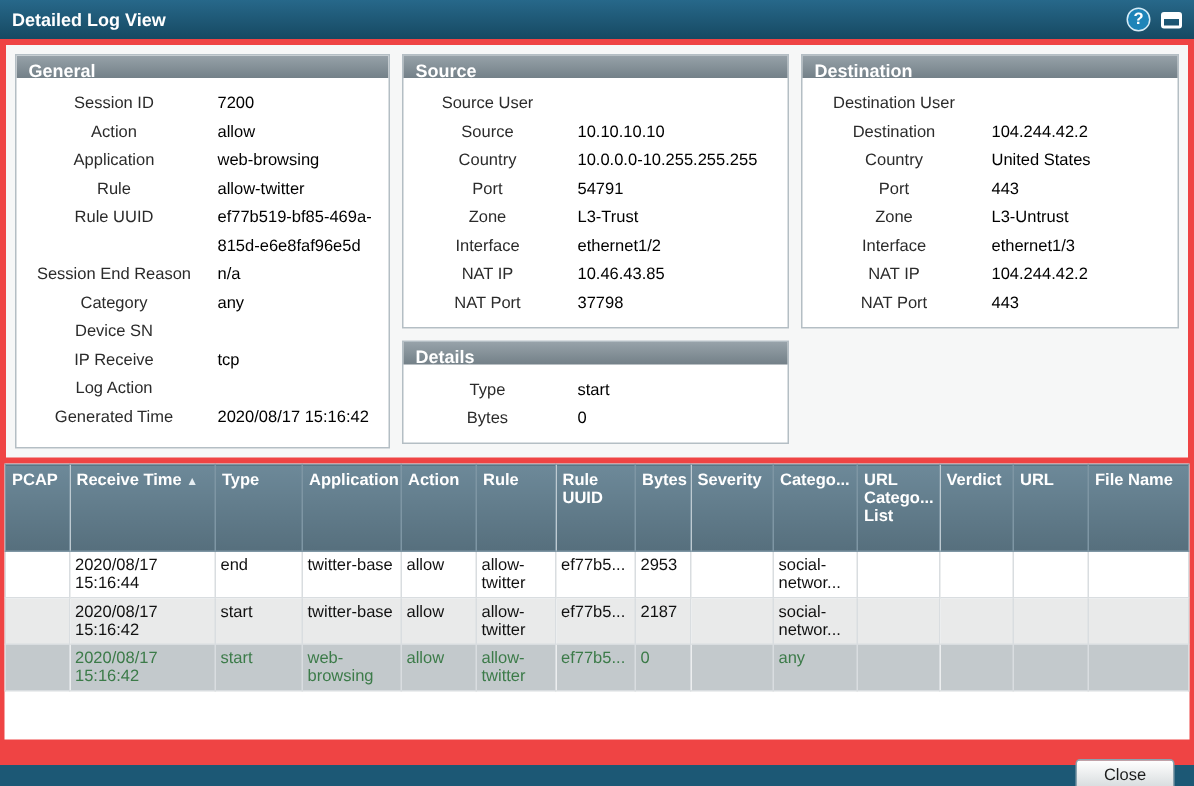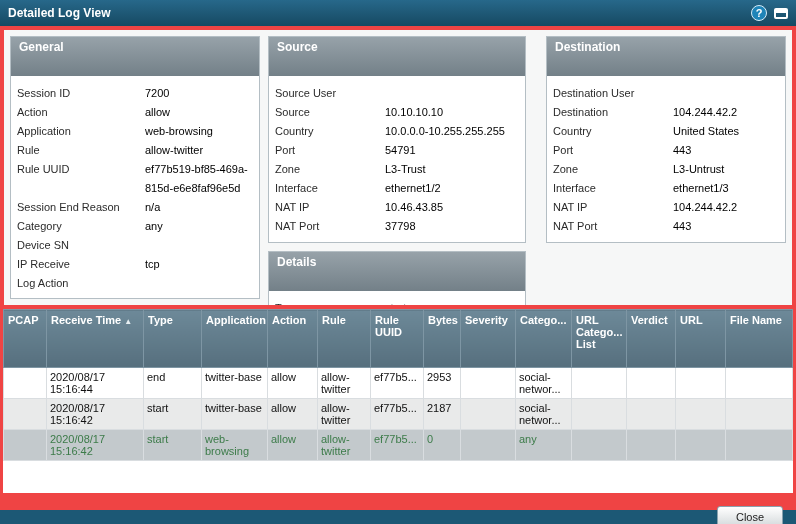--- a/index.html
+++ b/index.html
@@ -10,27 +10,27 @@
   .titlebar{position:absolute;top:0;left:0;right:0;height:26px;background:linear-gradient(#27688a,#164962);display:flex;align-items:center;padding:0 8px;box-sizing:border-box;color:#fff;font-size:12px;font-weight:bold;}
   .titlebar .spacer{flex:1;}
   .help-icon{width:16px;height:16px;border-radius:50%;background:#1e84b8;border:1px solid #d7ecf7;color:#fff;font-size:11px;font-weight:bold;display:flex;align-items:center;justify-content:center;margin-right:7px;cursor:pointer;box-sizing:border-box;}
   .popout-icon{width:14px;height:11px;border:2px solid #fff;border-radius:2px;position:relative;cursor:pointer;box-sizing:border-box;background:linear-gradient(#fff 0 3px,transparent 3px);}
 
   
   .content{position:absolute;top:30px;left:4px;right:4px;height:275px;background:#f6f7f7;padding:6px;box-sizing:border-box;display:flex;gap:8px;overflow:hidden;}
   .col{display:flex;flex-direction:column;gap:8px;}
   .col-general{width:250px;}
   .col-middle{width:258px;}
-  .col-dest{flex:1;margin-left:12px;}
+  .col-dest{flex:1;}
   .panel{background:#fff;border:1px solid #b4bec4;box-sizing:border-box;}
   .panel-general{height:100%;overflow:hidden;}
-  .panel-header{height:39px;background:linear-gradient(#97a2a9,#738088);color:#fff;font-size:12px;font-weight:bold;padding:3px 8px;box-sizing:border-box;}
+  .panel-header{height:15px;background:linear-gradient(#97a2a9,#738088);color:#fff;font-size:12px;font-weight:bold;padding:3px 8px;box-sizing:border-box;}
   .fields{padding:8px 6px 6px 6px;}
   .field-row{display:flex;font-size:11px;line-height:19px;}
-  .field-label{text-align:left;padding-right:10px;color:#2b2b2b;white-space:nowrap;flex-shrink:0;}
+  .field-label{text-align:center;padding-right:10px;color:#2b2b2b;white-space:nowrap;flex-shrink:0;}
   .field-value{flex:1;min-width:0;color:#000;overflow-wrap:break-word;}
   .col-general .field-label{width:118px;}
   .col-middle .field-label{width:100px;}
   .col-dest .field-label{width:110px;}
 
   
   .table-area{position:absolute;top:309px;left:3px;right:3px;height:184px;background:#fff;overflow:hidden;}
   table{width:100%;border-collapse:collapse;table-layout:fixed;font-size:11px;}
   thead th{background:linear-gradient(#6d8999,#566f7d);color:#fff;text-align:left;vertical-align:top;padding:4px;border:1px solid #7e96a4;height:58px;font-weight:bold;overflow:hidden;box-sizing:border-box;cursor:pointer;}
   .sort{font-size:8px;margin-left:3px;color:#e6eef2;}

